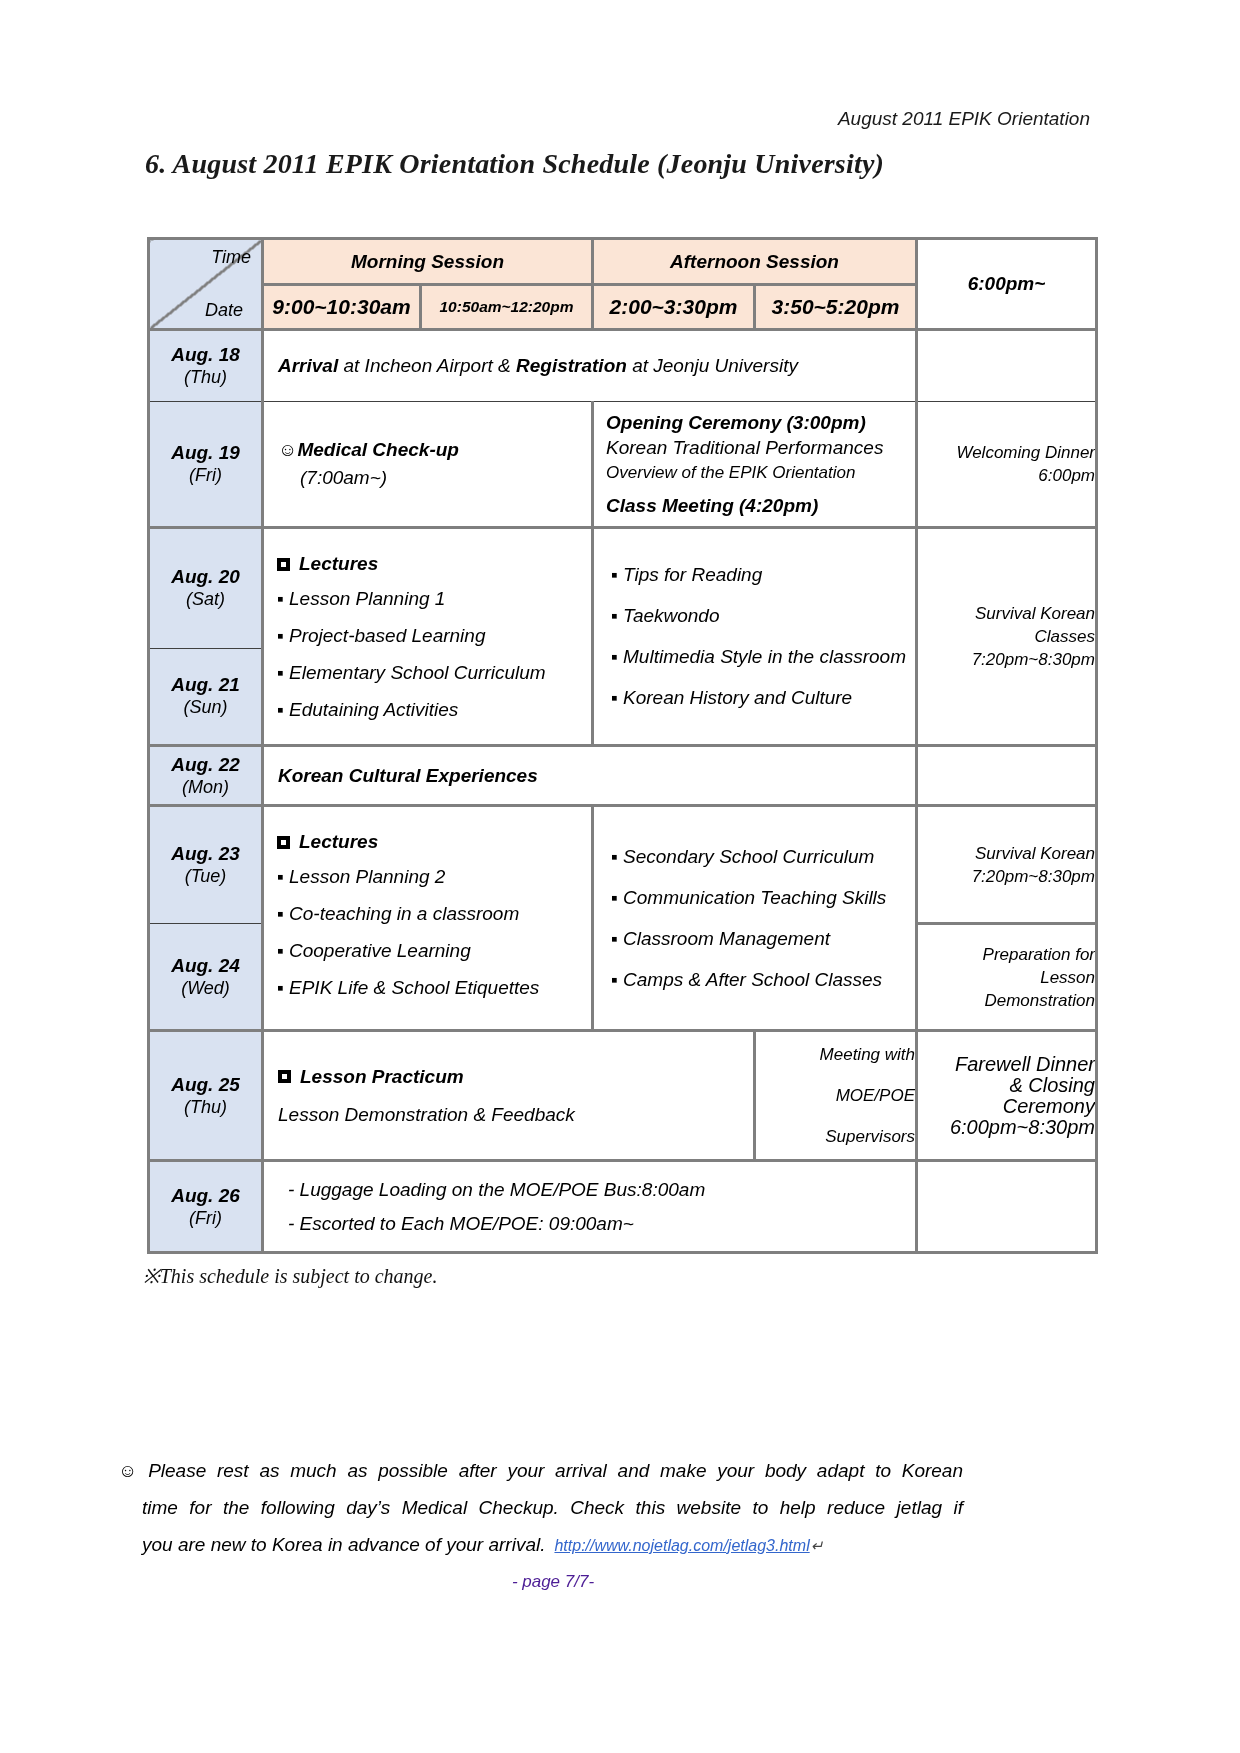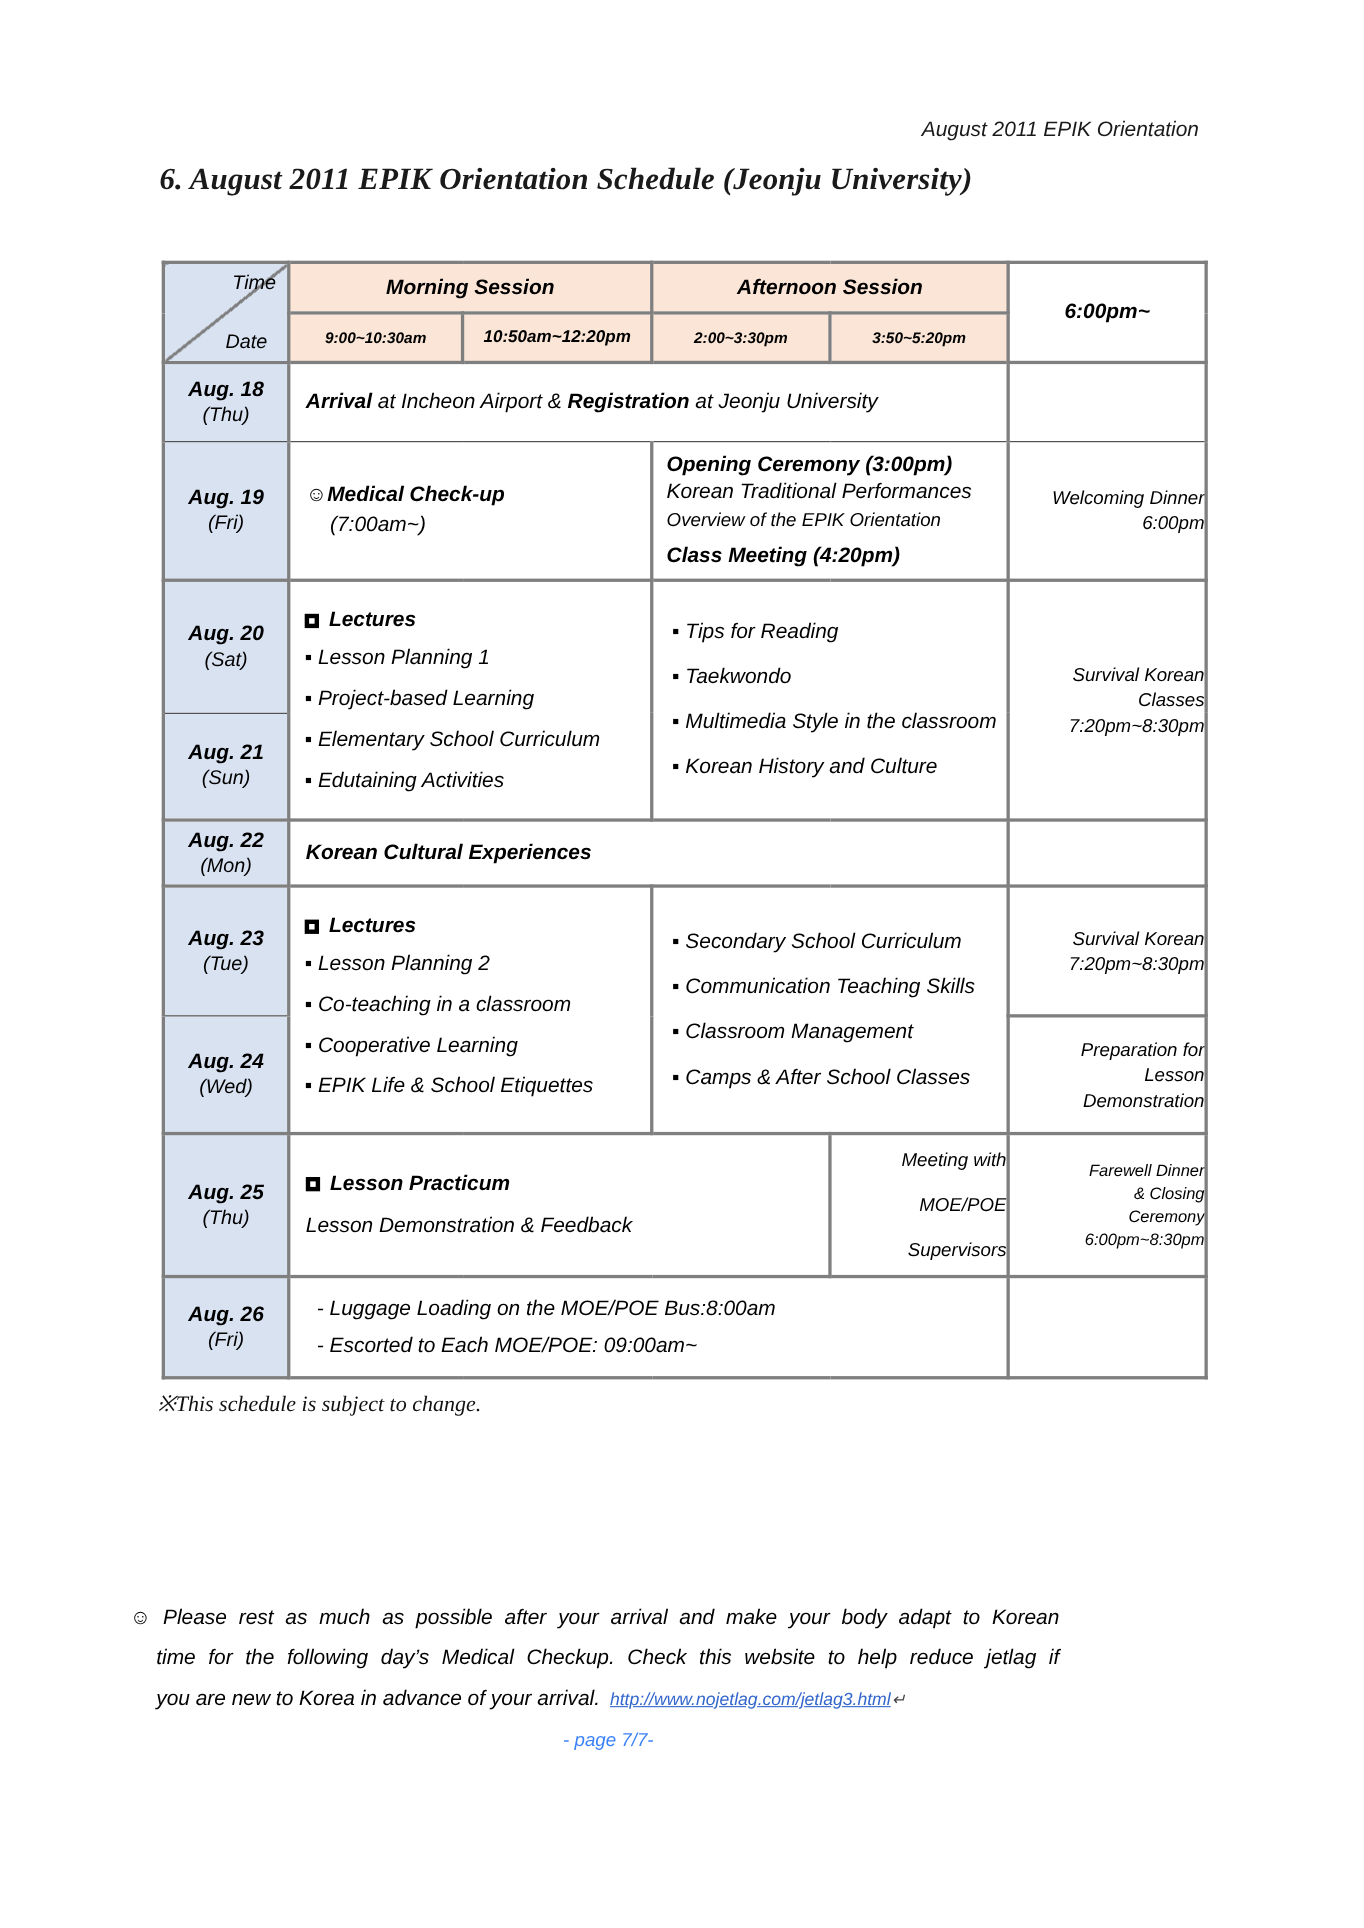--- a/index.html
+++ b/index.html
@@ -17,23 +17,23 @@
   col.c-date{width:114px}col.c-s1{width:158px}col.c-s2{width:172px}
   col.c-s3{width:162px}col.c-s4{width:162px}col.c-ev{width:180px}
   td{border:3px solid #7f7f7f;overflow:hidden;padding:0;vertical-align:middle;font-size:19px;}
   tr.hrow1{height:46px}tr.hrow2{height:45px}tr.r18{height:72px}tr.r19{height:123px}
   tr.r20{height:112px}tr.r21{height:90px}tr.r22{height:60px}tr.r23{height:118px}
   tr.r24{height:107px}tr.r25{height:130px}tr.r26{height:92px}
   .blue{background:#d9e2f1;}
   .peach{background:#fbe5d6;}
   .b{font-weight:bold;}
   .ctr{text-align:right;}
-  .fs17{font-size:17px;}.fs16{font-size:15px;}
+  .fs17{font-size:17px;}.fs16{font-size:20px;}
   .hmain{font-weight:bold;text-align:center;font-size:19px;}
-  .hslot{font-weight:bold;text-align:center;font-size:14px;}
+  .hslot{font-weight:bold;text-align:center;font-size:21px;}
   .hslot.small{font-size:15.5px;}
   .datecell{text-align:center;line-height:23px;}
   .datecell .dt{font-weight:bold;font-size:19px;}
   .datecell .dy{font-size:18px;}
   
   tr.r18 td{border-bottom-width:1px;border-bottom-color:#404040;}
   tr.r19 td{border-top-width:1px;border-top-color:#404040;}
   td.thinb{border-bottom:1px solid #404040;}
   td.thint{border-top:1px solid #404040;}
   
@@ -73,21 +73,21 @@
     padding:13px 16px 14px 16px;font-size:19px;line-height:33px;color:#000;}
   .just{text-align:justify;text-align-last:justify;}
 
   
   #rest-note{position:absolute;top:1452px;left:118px;width:845px;font-size:19px;line-height:37px;}
   #rest-note .cont{padding-left:24px;}
   #rest-note .lastline{padding-left:24px;white-space:nowrap;}
   a.jetlag{color:#3366cc;text-decoration:underline;font-size:16px;margin-left:9px;}
   .ret{color:#444;font-size:15px;margin-left:1px;text-decoration:none;}
 
-  #page-footer{position:absolute;top:1572px;left:0;width:1106px;text-align:center;font-size:17px;color:#3b82f6;}
+  #page-footer{position:absolute;top:1572px;left:0;width:1106px;text-align:center;font-size:17px;color:#4c1d95;}
 </style>
 </head>
 <body>
 
 <div id="sheet">
 
   <div id="hdr-right">August 2011 EPIK Orientation</div>
   <div id="doc-title">6. August 2011 EPIK Orientation Schedule (Jeonju University)</div>
 
   <div id="tbl-wrap">

